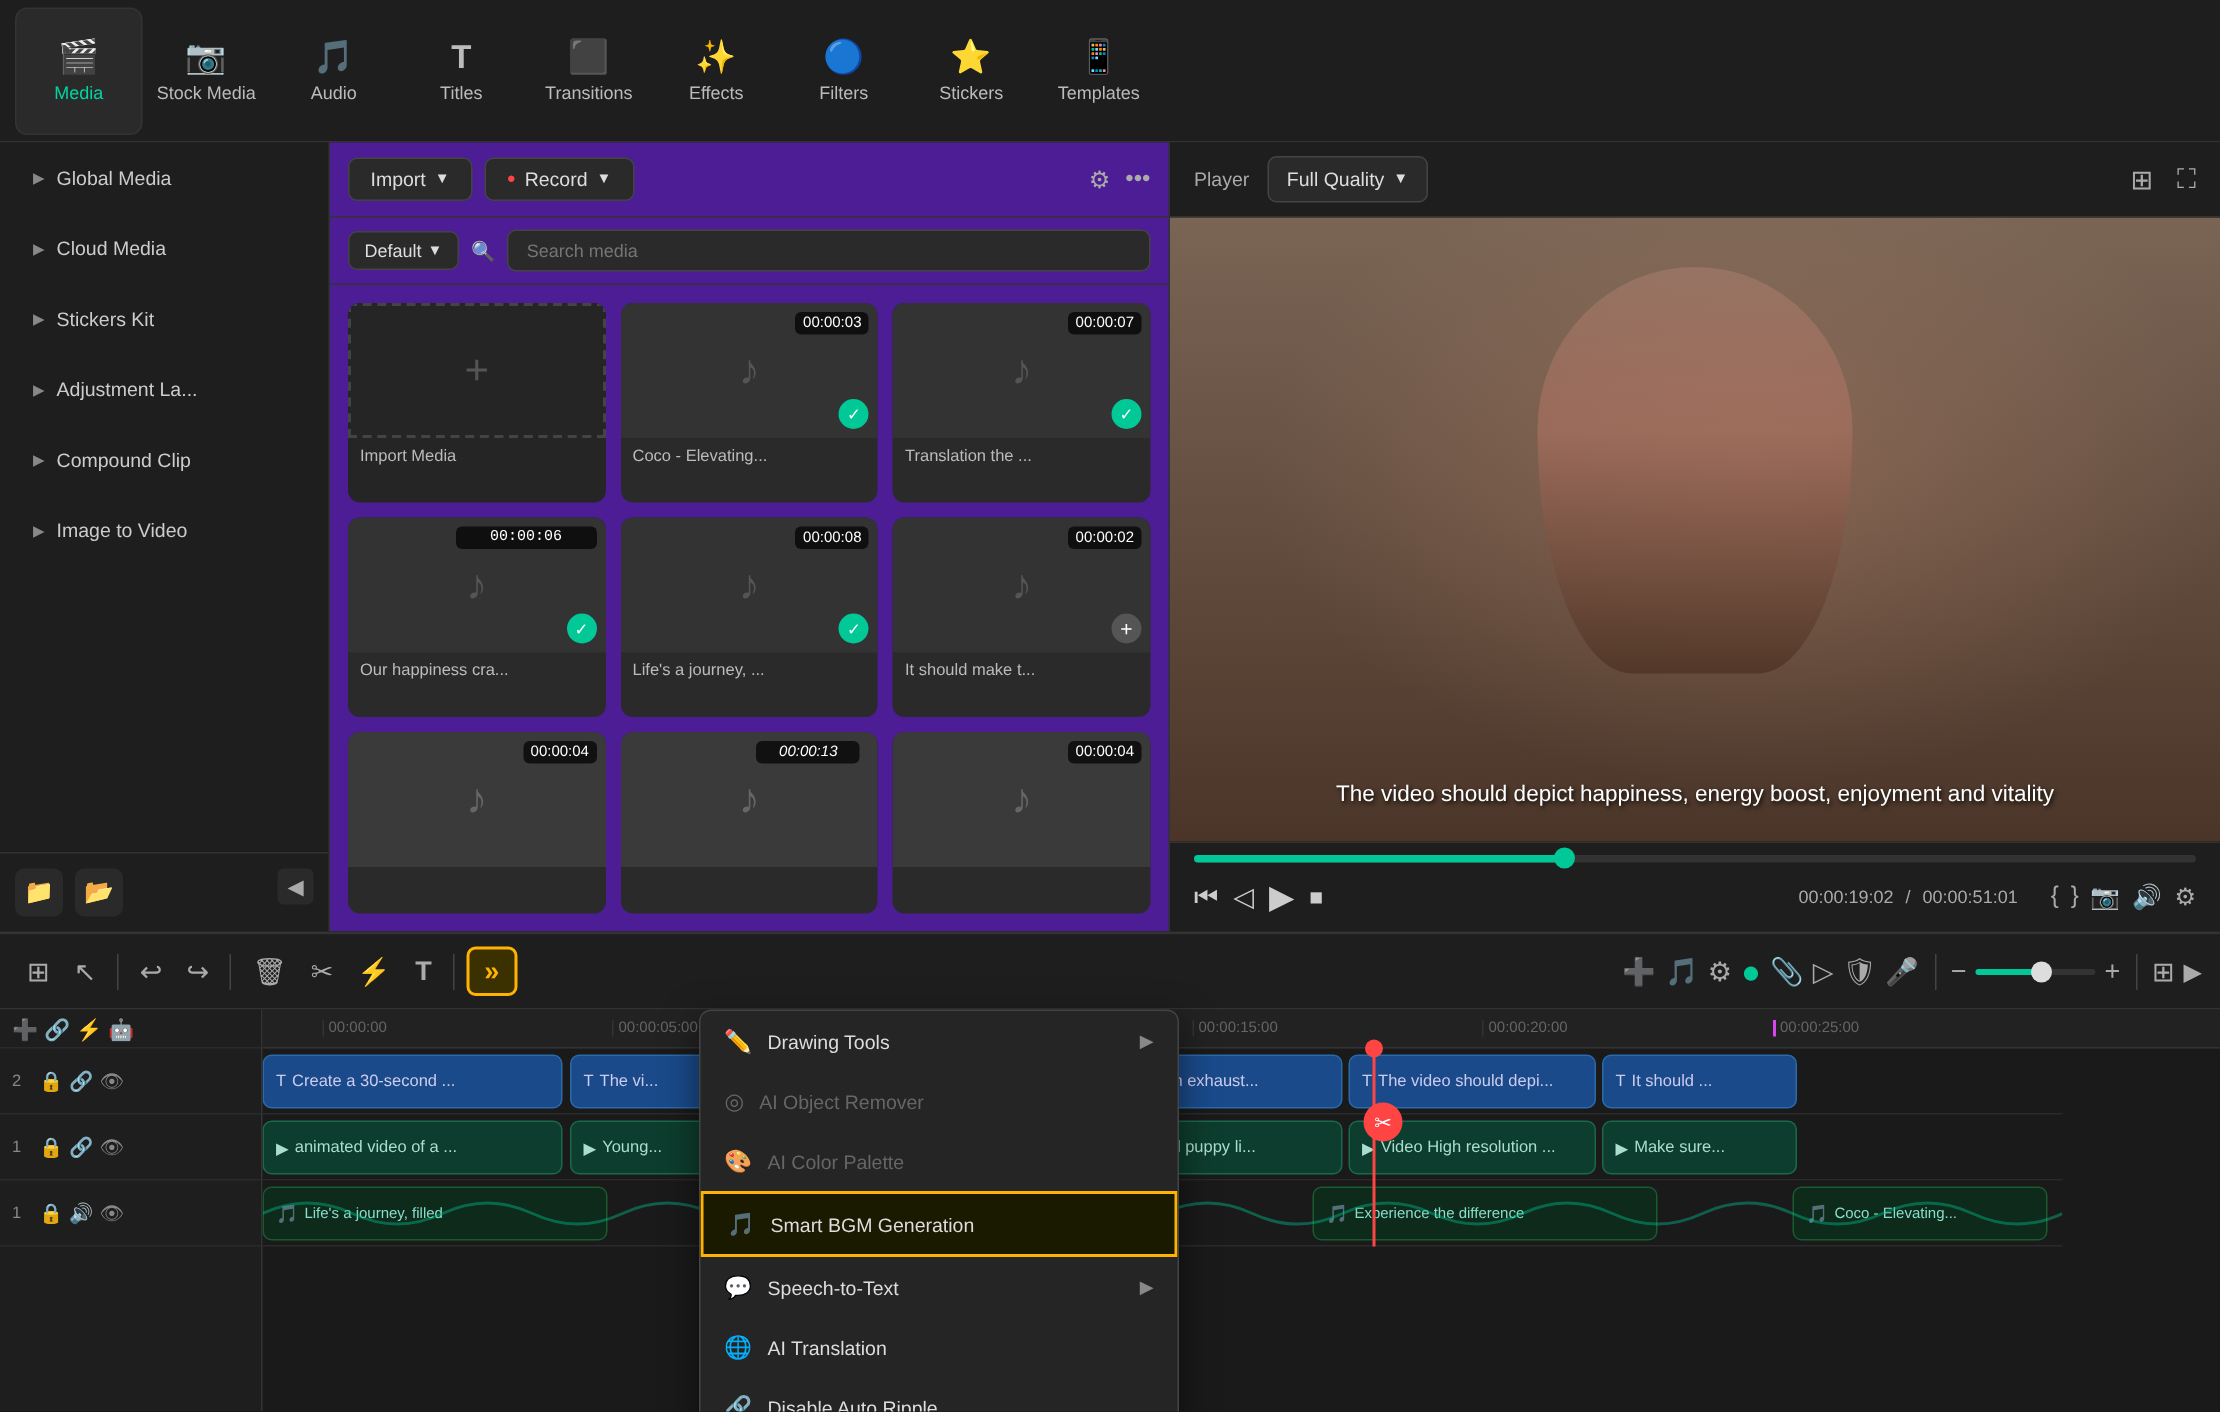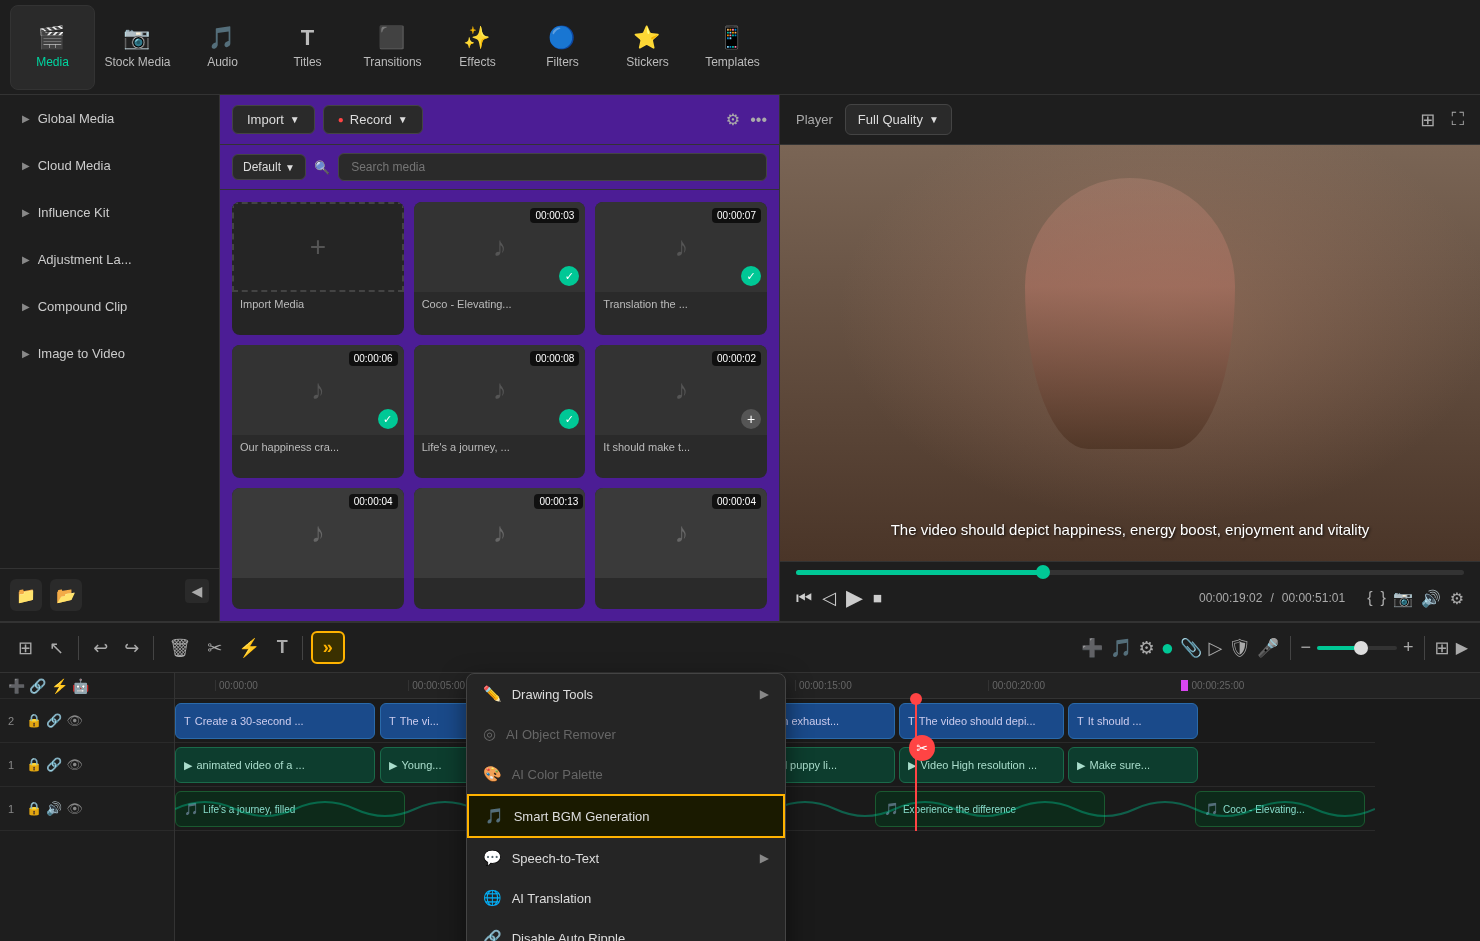--- a/index.html
+++ b/index.html
@@ -53,21 +53,21 @@
     <div style="display:flex; align-items:center; padding:14px 16px; cursor:pointer; border-radius:6px; margin:2px 6px; gap:8px; color:#ccc; font-size:13px;">
       <span style="color:#888; font-size:10px;">▶</span>
       <span>Global Media</span>
     </div>
     <div style="display:flex; align-items:center; padding:14px 16px; cursor:pointer; border-radius:6px; margin:2px 6px; gap:8px; color:#ccc; font-size:13px;">
       <span style="color:#888; font-size:10px;">▶</span>
       <span>Cloud Media</span>
     </div>
     <div style="display:flex; align-items:center; padding:14px 16px; cursor:pointer; border-radius:6px; margin:2px 6px; gap:8px; color:#ccc; font-size:13px;">
       <span style="color:#888; font-size:10px;">▶</span>
-      <span>Influence Kit</span>
+      <span>Stickers Kit</span>
     </div>
     <div style="display:flex; align-items:center; padding:14px 16px; cursor:pointer; border-radius:6px; margin:2px 6px; gap:8px; color:#ccc; font-size:13px;">
       <span style="color:#888; font-size:10px;">▶</span>
       <span>Adjustment La...</span>
     </div>
     <div style="display:flex; align-items:center; padding:14px 16px; cursor:pointer; border-radius:6px; margin:2px 6px; gap:8px; color:#ccc; font-size:13px;">
       <span style="color:#888; font-size:10px;">▶</span>
       <span>Compound Clip</span>
     </div>
     <div style="display:flex; align-items:center; padding:14px 16px; cursor:pointer; border-radius:6px; margin:2px 6px; gap:8px; color:#ccc; font-size:13px;">
@@ -127,21 +127,21 @@
         <div style="width:100%; height:90px; background:#333; display:flex; align-items:center; justify-content:center; position:relative;">
           <span style="font-size:28px; color:#555;">♪</span>
           <span style="position:absolute; top:6px; right:6px; background:rgba(0,0,0,0.7); color:#fff; font-size:10px; padding:2px 5px; border-radius:4px;"><span>00:00:07</span></span>
           <span style="position:absolute; bottom:6px; right:6px; width:20px; height:20px; background:#00c896; border-radius:50%; display:inline-flex; align-items:center; justify-content:center; font-size:11px; color:white;">✓</span>
         </div>
         <div style="padding:6px 8px; font-size:11px; color:#bbb;"><span>Translation the ...</span></div>
       </div>
       <div style="background:#2a2a2a; border-radius:8px; overflow:hidden; cursor:pointer; position:relative;">
         <div style="width:100%; height:90px; background:#333; display:flex; align-items:center; justify-content:center; position:relative;">
           <span style="font-size:28px; color:#555;">♪</span>
-          <span style="position:absolute; top:6px; right:6px; background:rgba(0,0,0,0.7); color:#fff; font-size:10px; padding:2px 5px; border-radius:4px;"><span>00:00:06</span></span>
+          <span style="position:absolute; top:6px; right:6px; background:rgba(0,0,0,0.7); color:#fff; font-size:10px; padding:2px 23px; border-radius:4px;font-family:Liberation Mono, monospace;"><span>00:00:06</span></span>
           <span style="position:absolute; bottom:6px; right:6px; width:20px; height:20px; background:#00c896; border-radius:50%; display:inline-flex; align-items:center; justify-content:center; font-size:11px; color:white;">✓</span>
         </div>
         <div style="padding:6px 8px; font-size:11px; color:#bbb;"><span>Our happiness cra...</span></div>
       </div>
       <div style="background:#2a2a2a; border-radius:8px; overflow:hidden; cursor:pointer; position:relative;">
         <div style="width:100%; height:90px; background:#333; display:flex; align-items:center; justify-content:center; position:relative;">
           <span style="font-size:28px; color:#555;">♪</span>
           <span style="position:absolute; top:6px; right:6px; background:rgba(0,0,0,0.7); color:#fff; font-size:10px; padding:2px 5px; border-radius:4px;"><span>00:00:08</span></span>
           <span style="position:absolute; bottom:6px; right:6px; width:20px; height:20px; background:#00c896; border-radius:50%; display:inline-flex; align-items:center; justify-content:center; font-size:11px; color:white;">✓</span>
         </div>
@@ -158,21 +158,21 @@
       <div style="background:#2a2a2a; border-radius:8px; overflow:hidden; cursor:pointer; position:relative;">
         <div style="width:100%; height:90px; background:#3a3a3a; display:flex; align-items:center; justify-content:center; position:relative;">
           <span style="font-size:28px; color:#666;">♪</span>
           <span style="position:absolute; top:6px; right:6px; background:rgba(0,0,0,0.7); color:#fff; font-size:10px; padding:2px 5px; border-radius:4px;"><span>00:00:04</span></span>
         </div>
         <div style="padding:6px 8px; font-size:11px; color:#bbb;"></div>
       </div>
       <div style="background:#2a2a2a; border-radius:8px; overflow:hidden; cursor:pointer; position:relative;">
         <div style="width:100%; height:90px; background:#3a3a3a; display:flex; align-items:center; justify-content:center; position:relative;">
           <span style="font-size:28px; color:#666;">♪</span>
-          <span style="position:absolute; top:6px; right:2px; background:rgba(0,0,0,0.7); color:#fff; font-size:10px; padding:2px 5px; border-radius:4px;"><span>00:00:13</span></span>
+          <span style="position:absolute; top:6px; right:12px; background:rgba(0,0,0,0.7); color:#fff; font-size:10px; padding:2px 15px; border-radius:4px;font-style:italic;"><span>00:00:13</span></span>
         </div>
         <div style="padding:6px 8px; font-size:11px; color:#bbb;"></div>
       </div>
       <div style="background:#2a2a2a; border-radius:8px; overflow:hidden; cursor:pointer; position:relative;">
         <div style="width:100%; height:90px; background:#3a3a3a; display:flex; align-items:center; justify-content:center; position:relative;">
           <span style="font-size:28px; color:#666;">♪</span>
           <span style="position:absolute; top:6px; right:6px; background:rgba(0,0,0,0.7); color:#fff; font-size:10px; padding:2px 5px; border-radius:4px;"><span>00:00:04</span></span>
         </div>
         <div style="padding:6px 8px; font-size:11px; color:#bbb;"></div>
       </div>
@@ -306,21 +306,21 @@
 
     <div style="flex:1; overflow-x:auto; overflow-y:hidden; position:relative;">
 
       <div style="height:26px; background:#222; border-bottom:1px solid #333; display:flex; align-items:center; font-size:10px; color:#666; position:sticky; top:0; z-index:5;">
         <div style="display:flex; width:1200px;">
           <div style="width:200px; border-left:1px solid #333; padding-left:3px;margin-left:40px;">00:00:00</div>
           <div style="width:200px; border-left:1px solid #333; padding-left:3px;">00:00:05:00</div>
           <div style="width:200px; border-left:1px solid #333; padding-left:3px;">00:00:10:00</div>
           <div style="width:200px; border-left:1px solid #333; padding-left:3px;">00:00:15:00</div>
           <div style="width:200px; border-left:1px solid #333; padding-left:3px;">00:00:20:00</div>
-          <div style="width:200px; border-left:7px solid #d946ef; padding-left:3px;">00:00:25:00</div>
+          <div style="width:200px; border-left:2px solid #d946ef; padding-left:3px;">00:00:25:00</div>
         </div>
       </div>
 
       <div style="position:relative; width:1200px;">
 
         <div style="position:absolute; top:0; bottom:0; left:740px; width:2px; background:#ff4444; z-index:10; pointer-events:none;">
           <div style="width:12px; height:12px; background:#ff4444; border-radius:50%; position:absolute; top:-6px; left:-5px;"></div>
         </div>
 
         <div style="height:44px; border-bottom:1px solid #2a2a2a; position:relative;">

